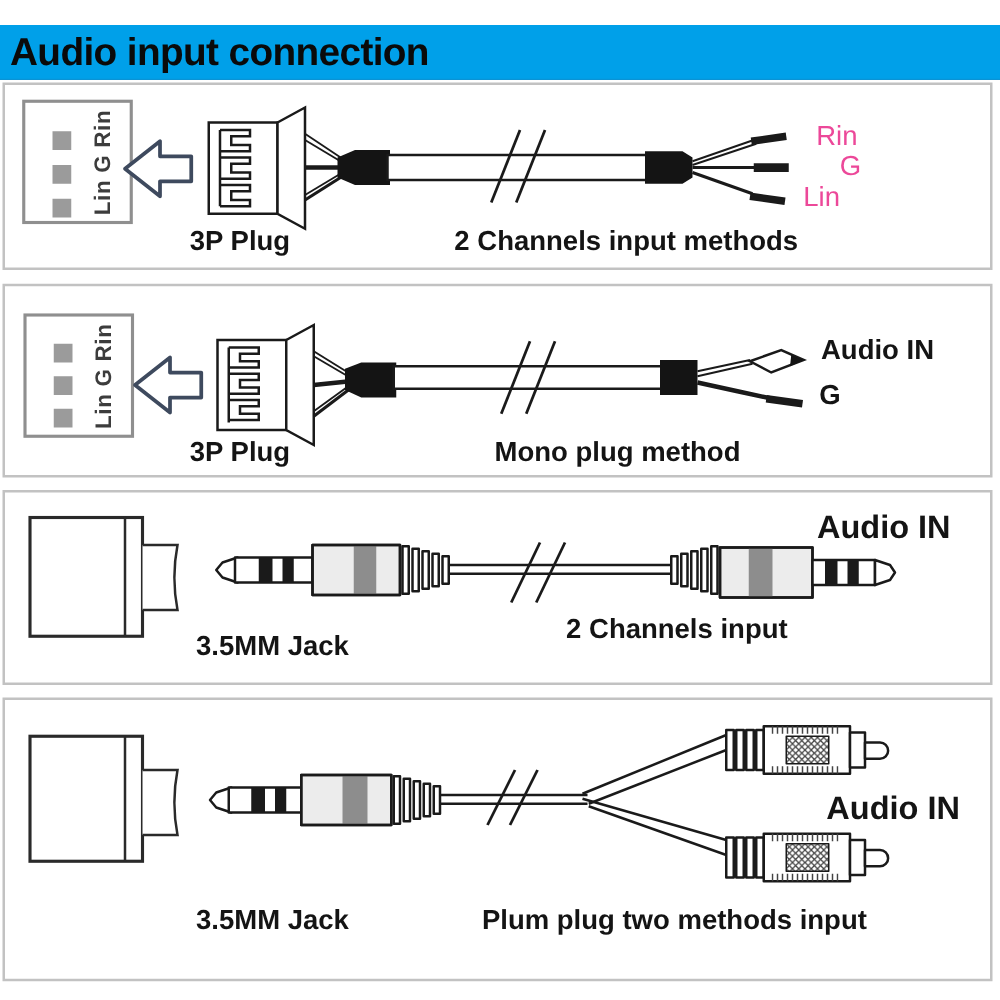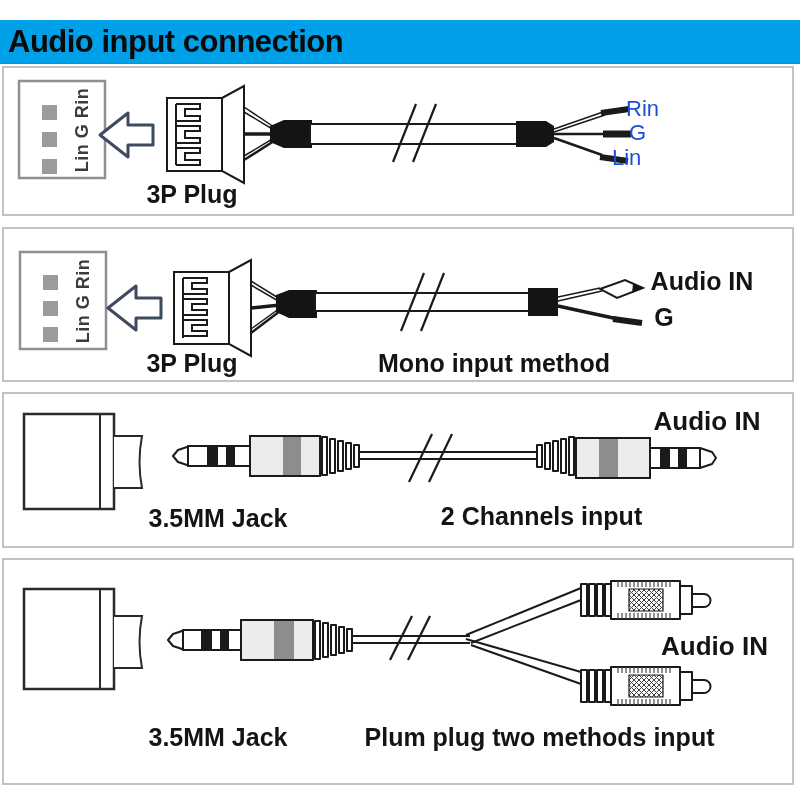--- a/index.html
+++ b/index.html
@@ -3,22 +3,22 @@
 <meta charset="utf-8">
 <style>
   html,body{margin:0;padding:0;width:800px;height:800px;background:#ffffff;overflow:hidden;
             font-family:"Liberation Sans",sans-serif;}
   .stage{position:relative;width:800px;height:796px;background:#fff;margin-top:20px;}
   .titlebar{position:absolute;left:0;top:0;width:800px;height:43px;background:#00A0E9;
             border-bottom:1px solid #0b93d5;display:flex;align-items:center;}
   .titlebar .t{font-size:31px;font-weight:bold;color:#0a0a0a;padding-left:8px;letter-spacing:-0.5px;}
   .panel{position:absolute;left:2px;width:788px;background:#fff;border:2px solid #c2c2c2;}
   .panel svg{position:absolute;left:0;top:0;}
-  .lbl{position:absolute;font-weight:bold;font-size:25px;color:#141414;text-align:center;white-space:nowrap;}
-  .wire-lbl{position:absolute;font-size:22px;color:#1d4ed8;text-align:left;width:60px;white-space:nowrap;}
+  .lbl{position:absolute;font-weight:bold;font-size:22px;color:#141414;text-align:center;white-space:nowrap;}
+  .wire-lbl{position:absolute;font-size:22px;color:#ec4899;text-align:right;width:60px;white-space:nowrap;}
   .rot-lbl{position:absolute;transform:rotate(-90deg);font-weight:bold;font-size:18px;color:#3c3c3c;
            text-align:center;width:96px;height:22px;line-height:22px;letter-spacing:0.5px;white-space:nowrap;}
 </style>
 </head>
 <body>
 
 <div class="stage">
 
   <div class="titlebar">
     <div class="t">Audio input connection</div>
@@ -63,20 +63,21 @@
         <line x1="599" y1="66" x2="627" y2="66" stroke-width="7"></line>
         <line x1="550" y1="70" x2="598" y2="87" stroke-width="2.5"></line>
         <line x1="596" y1="89" x2="624" y2="93" stroke-width="6"></line>
       </g>
     </svg>
     <div class="rot-lbl" style="left:30px;top:51px;">Lin G Rin</div>
     <div class="wire-lbl" style="left:622px;top:28px;">Rin</div>
     <div class="wire-lbl" style="left:625px;top:52px;">G</div>
     <div class="wire-lbl" style="left:608px;top:77px;">Lin</div>
     <div class="lbl" style="left:88px;top:112px;width:200px;">3P Plug</div>
+    <div class="lbl" style="left:332px;top:112px;width:330px;">2 Channels input methods</div>
   </div>
 
   <div class="panel" style="top:207px;height:151px;">
     <svg width="788" height="151" viewBox="0 0 788 151">
       <g>
         <rect x="16" y="23" width="86" height="97" fill="#fff" stroke="#8f8f8f" stroke-width="2.5"></rect>
         <rect x="39" y="46" width="15" height="15" fill="#9b9b9b"></rect>
         <rect x="39" y="72" width="15" height="15" fill="#9b9b9b"></rect>
         <rect x="39" y="98" width="15" height="15" fill="#9b9b9b"></rect>
       </g>
@@ -109,21 +110,21 @@
         <polygon points="596,60 621,51 639,59 613,69" fill="#fff" stroke-width="2"></polygon>
         <polygon points="629,55 639,59 628,64" fill="#141414" stroke="none"></polygon>
         <path d="M554,77 L586,84 L614,90" fill="none" stroke-width="3.5"></path>
         <line x1="609" y1="90" x2="638" y2="94" stroke-width="6"></line>
       </g>
     </svg>
     <div class="rot-lbl" style="left:31px;top:61px;">Lin G Rin</div>
     <div class="lbl" style="left:638px;top:38px;width:120px;">Audio IN</div>
     <div class="lbl" style="left:640px;top:74px;width:40px;">G</div>
     <div class="lbl" style="left:88px;top:120px;width:200px;">3P Plug</div>
-    <div class="lbl" style="left:340px;top:120px;width:300px;">Mono input method</div>
+    <div class="lbl" style="left:340px;top:120px;width:300px;">Mono plug method</div>
   </div>
 
   <div class="panel" style="top:372px;height:152px;">
     <svg width="788" height="152" viewBox="0 0 788 152">
       <g stroke="#2a2a2a" fill="#fff">
         <rect x="20" y="20" width="90" height="95" stroke-width="2.5"></rect>
         <line x1="96" y1="20" x2="96" y2="115" stroke-width="2"></line>
         <path d="M110,42 L138,42 Q133,68 138,94 L110,94" fill="#fff" stroke-width="2"></path>
       </g>
       <g stroke="#1a1a1a" stroke-linejoin="round">
@@ -158,21 +159,21 @@
         <rect x="595" y="44" width="19" height="40" fill="#8d8d8d" stroke="none"></rect>
         <rect x="572" y="44" width="74" height="40" fill="none" stroke-width="2"></rect>
         <rect x="646" y="54" width="50" height="20" fill="#fff" stroke-width="2"></rect>
         <rect x="656" y="54" width="10" height="20" fill="#1a1a1a" stroke="none"></rect>
         <rect x="674" y="54" width="9" height="20" fill="#1a1a1a" stroke="none"></rect>
         <polygon points="696,54 708,58 712,64 708,70 696,74" fill="#fff" stroke-width="2"></polygon>
       </g>
     </svg>
     <div class="lbl" style="left:643px;top:12px;width:120px;font-size:26px;">Audio IN</div>
     <div class="lbl" style="left:114px;top:110px;width:200px;">3.5MM Jack</div>
-    <div class="lbl" style="left:390px;top:108px;width:295px;">2 Channels input</div>
+    <div class="lbl" style="left:390px;top:96px;width:295px;">2 Channels input</div>
   </div>
 
   <div class="panel" style="top:538px;height:223px;">
     <svg width="788" height="223" viewBox="0 0 788 223">
       <defs>
         <pattern id="xhatch" width="5" height="5" patternUnits="userSpaceOnUse">
           <path d="M0,5 L5,0 M0,0 L5,5" stroke="#444" stroke-width="1" fill="none"></path>
         </pattern>
         <pattern id="ridge" width="4" height="6" patternUnits="userSpaceOnUse">
           <path d="M2,0 L2,6" stroke="#444" stroke-width="1.2"></path>

